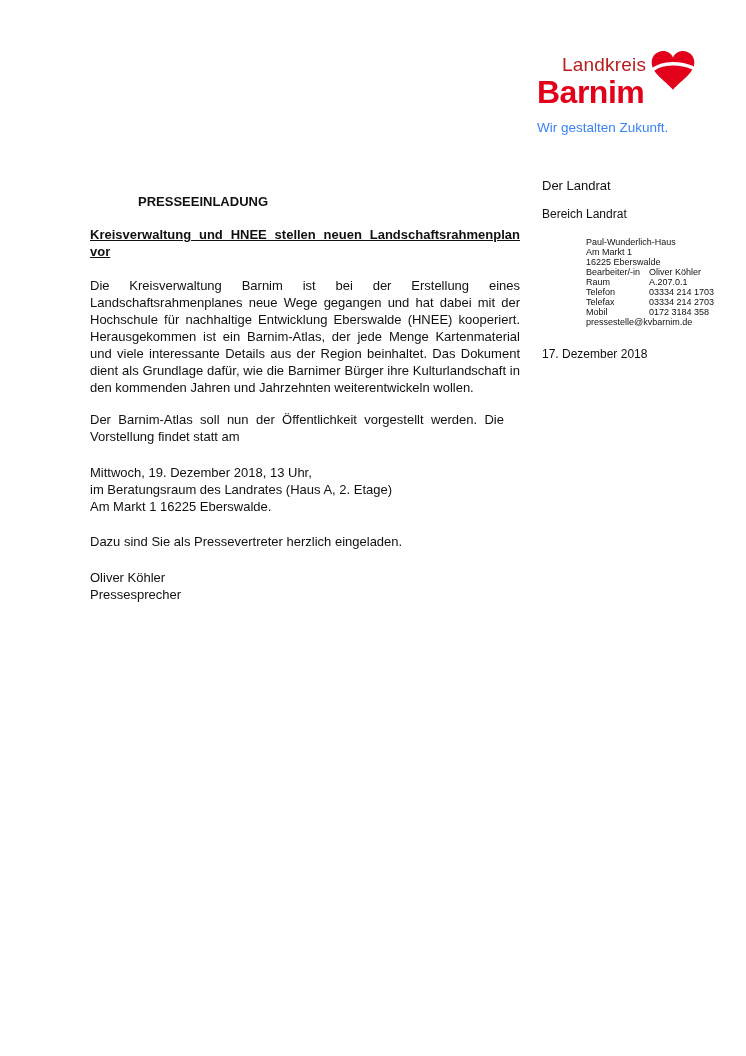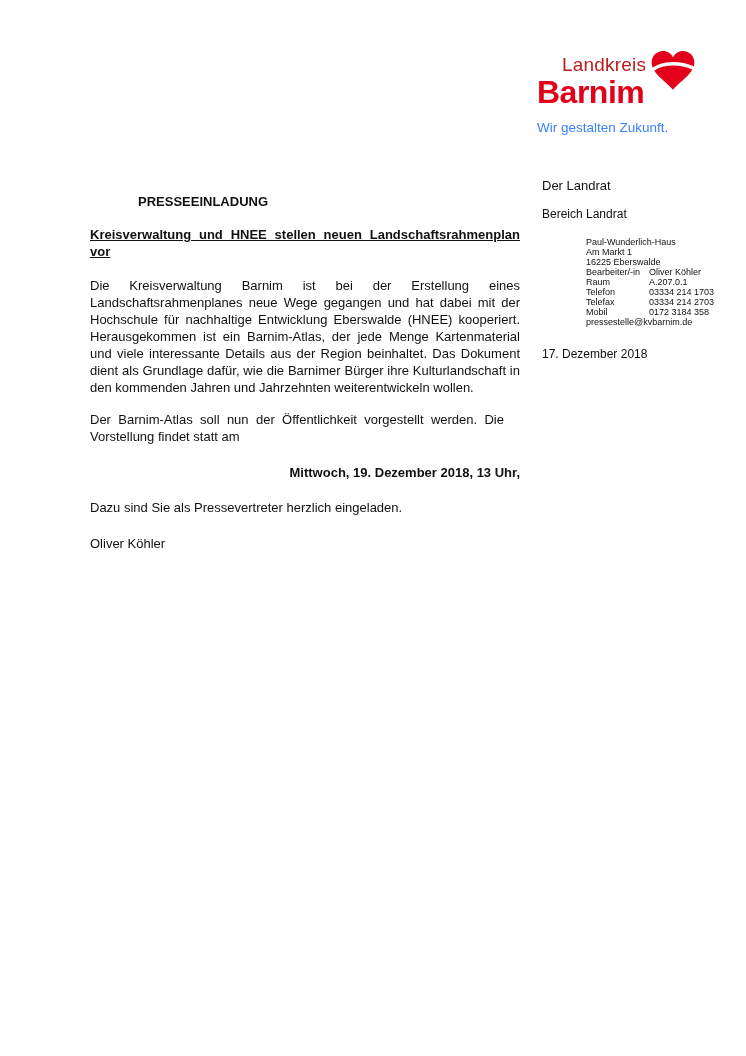--- a/index.html
+++ b/index.html
@@ -104,22 +104,22 @@
   }
   .subheadline {
     font-weight: bold;
     text-align: justify;
     margin: 0 0 17px 0;
     text-decoration: underline;
   }
   .para { text-align: justify; margin: 0 0 15px 0; }
   .para2 { margin: 0 16px 19px 0; }
   .event-details {
-    font-weight: bold;
-    text-align: right;
+    font-weight: normal;
+    text-align: left;
     margin: 0 0 18px 0;
   }
   .closing { margin: 0 0 19px 0; }
   .signature { margin: 0; }
 </style>
 </head>
 <body>
 
 <div class="page">
 
@@ -167,18 +167,21 @@
 
   <div class="sidebar-date">17. Dezember 2018</div>
 
   <div class="main">
     <p class="kicker">PRESSEEINLADUNG</p>
     <p class="subheadline">Kreisverwaltung und HNEE stellen neuen Landschaftsrahmenplan vor</p>
     <p class="para">Die Kreisverwaltung Barnim ist bei der Erstellung eines Landschaftsrahmenplanes neue Wege gegangen und hat dabei mit der Hochschule für nachhaltige Entwicklung Eberswalde (HNEE) kooperiert. Herausgekommen ist ein Barnim-Atlas, der jede Menge Kartenmaterial und viele interessante Details aus der Region beinhaltet. Das Dokument dient als Grundlage dafür, wie die Barnimer Bürger ihre Kulturlandschaft in den kommenden Jahren und Jahrzehnten weiterentwickeln wollen.</p>
     <p class="para para2">Der Barnim-Atlas soll nun der Öffentlichkeit vorgestellt werden. Die Vorstellung findet statt am</p>
     <div class="event-details">
       <div>Mittwoch, 19. Dezember 2018, 13 Uhr,</div>
+      <div>im Beratungsraum des Landrates (Haus A, 2. Etage)</div>
+      <div>Am Markt 1 16225 Eberswalde.</div>
     </div>
     <p class="closing">Dazu sind Sie als Pressevertreter herzlich eingeladen.</p>
     <p class="signature">Oliver Köhler</p>
+    <p class="signature">Pressesprecher</p>
   </div>
 
 </div>
 
 </body></html>

